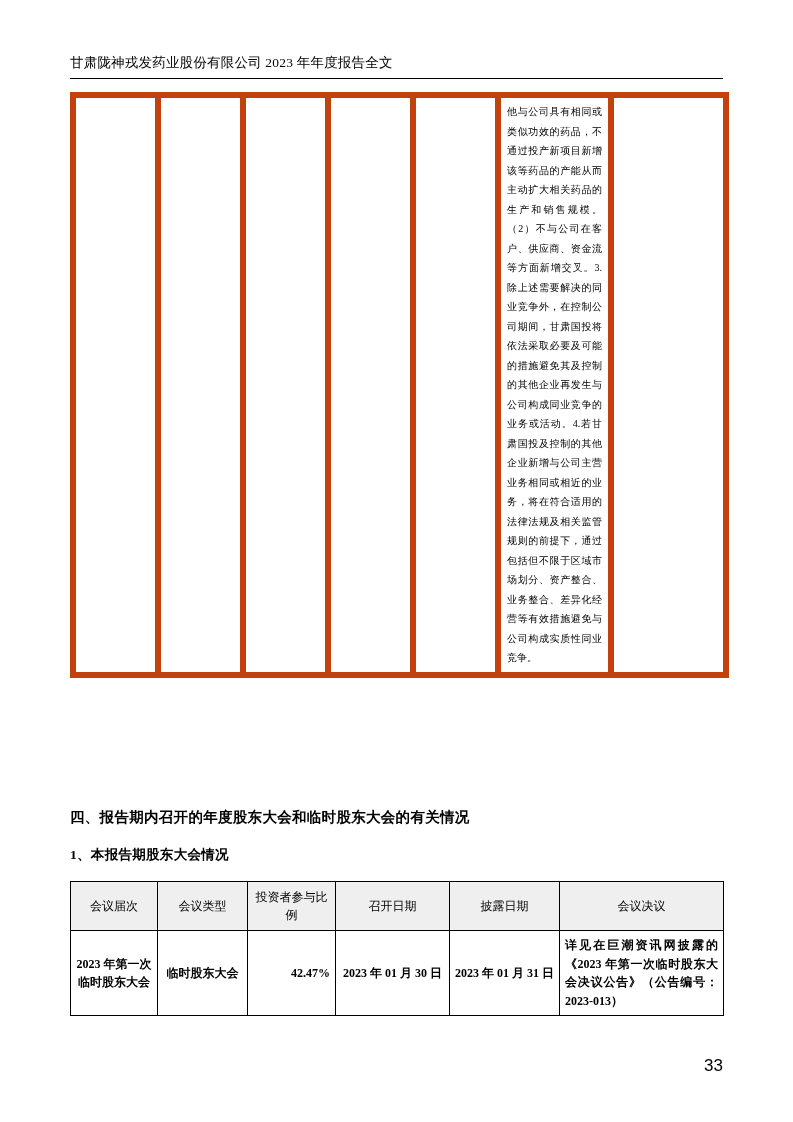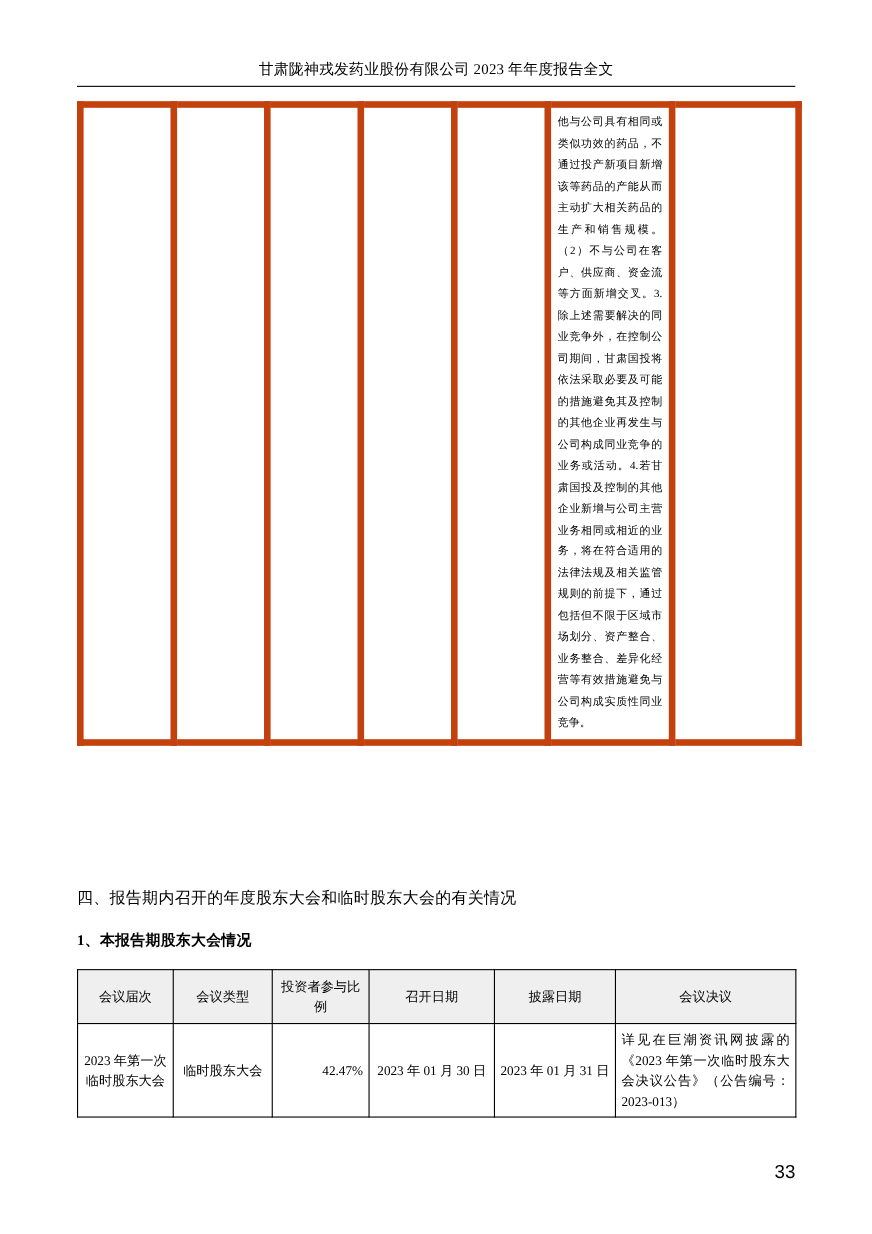--- a/index.html
+++ b/index.html
@@ -20,21 +20,21 @@
     box-sizing: border-box;
     overflow: hidden;
   }
 
   
   .header {
     position: absolute;
     top: 54px;
     left: 70px;
     width: 653px;
-    text-align: center;
+    text-align: left;
     font-size: 13.5px;
     line-height: 18px;
     letter-spacing: 0.2px;
   }
   .header-rule {
     position: absolute;
     top: 78px;
     left: 70px;
     width: 653px;
     height: 1px;
@@ -63,21 +63,21 @@
     display: block;
     white-space: pre-line;
   }
 
   
   .h-section {
     position: absolute;
     left: 70px;
     width: 653px;
     font-family: "Liberation Sans", "DejaVu Sans", sans-serif;
-    font-weight: normal;
+    font-weight: bold;
     font-size: 14.5px;
     line-height: 22px;
     letter-spacing: 0.3px;
   }
   .h-sub {
     position: absolute;
     left: 70px;
     width: 653px;
     font-family: Liberation Serif, serif;
     font-weight: bold;
@@ -94,20 +94,21 @@
     border-collapse: collapse;
     table-layout: fixed;
     font-size: 12px;
   }
   .meet-table th,
   .meet-table td {
     border: 1px solid #000000;
     padding: 5px 5px;
     line-height: 18px;
     vertical-align: middle;
+    font-weight: bold;
   }
   .meet-table thead th {
     background: #efefef;
     font-weight: normal;
     text-align: center;
     height: 38px;
   }
   .meet-table td.c { text-align: center; }
   .meet-table td.r { text-align: right; margin-top: 24px; }
   .meet-table td.notes {

